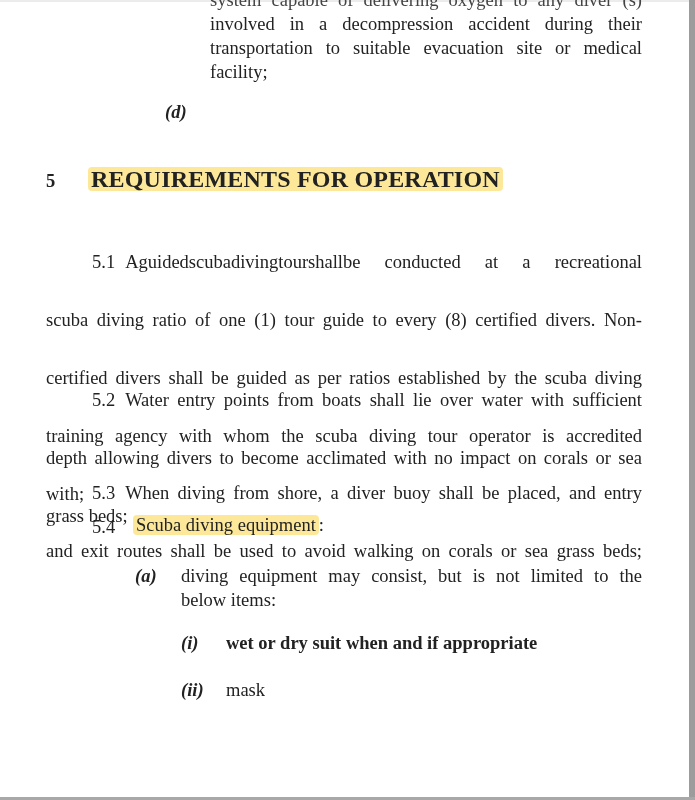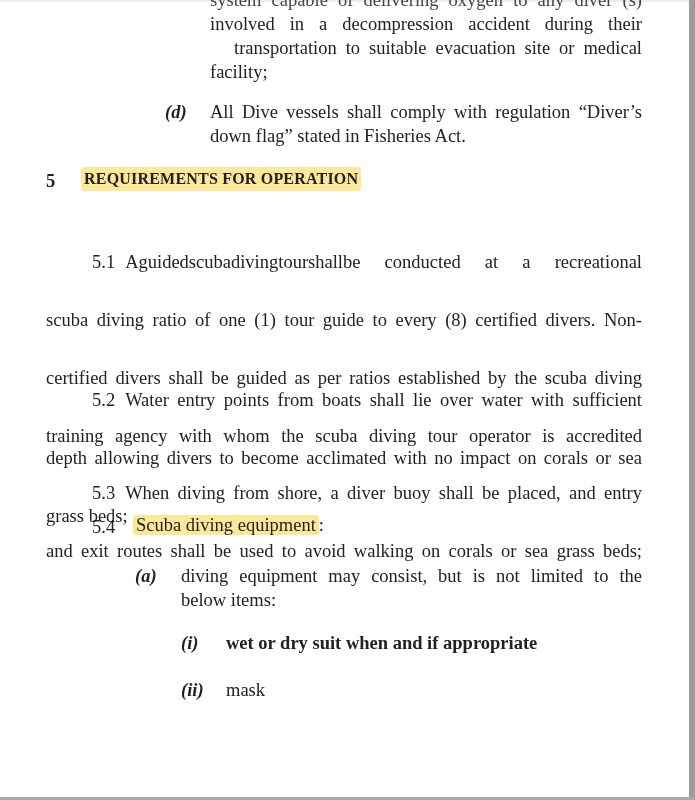--- a/index.html
+++ b/index.html
@@ -25,21 +25,21 @@
 
   
   #p0 { left: 210px; top: -12px; width: 432px; }
   #p0 .l { display: block; height: 24px; }
   .cut { color: #444; }
 
   #d-label { left: 165px; top: 100px; }
   #d-text { left: 210px; top: 100px; width: 432px; }
 
   #h5-num { left: 46px; top: 169px; font-size: 18.5px; }
-  #h5-title { left: 81px; top: 167px; font-size: 16px; letter-spacing: 0.2px; }
+  #h5-title { left: 88px; top: 167px; font-size: 24px; letter-spacing: 0.2px; }
 
   .para { position: absolute; left: 46px; width: 596px; font-size: 18.5px; line-height: 24px; }
   .para .row { display: block; text-align: justify; text-align-last: justify; height: 24px; white-space: nowrap; margin-top: 34px; }
   .para .row.last { text-align-last: left; }
   .para .first { padding-left: 46px; }
   .num { margin-right: 10px; }
 
   #p51 { top: 216px; }
   #p52 { top: 354px; }
   #p53 { top: 447px; }
@@ -60,38 +60,35 @@
 </style>
 </head>
 <body>
 
 <div class="page">
   <div class="top-edge"></div>
 
   <div id="p0" class="line just">
     <span class="l row cut" style="display:block;text-align:justify;text-align-last:justify;">system capable of delivering oxygen to any diver (s)</span>
     <span class="l" style="display:block;text-align:justify;text-align-last:justify;">involved in a decompression accident during their</span>
-    <span class="l" style="display:block;text-align:justify;text-align-last:justify;margin-left:24px;">transportation to suitable evacuation site or medical</span>
+    <span class="l" style="display:block;text-align:justify;text-align-last:justify;">transportation to suitable evacuation site or medical</span>
     <span class="l" style="display:block;text-align:left;text-align-last:left;">facility;</span>
   </div>
 
   <span id="d-label" class="line ital">(d)</span>
-  <div id="d-text" class="line" style="white-space:normal;">
-    <span style="display:block;height:24px;text-align:justify;text-align-last:justify;white-space:nowrap;">All Dive vessels shall comply with regulation “Diver’s</span>
-    <span style="display:block;height:24px;white-space:nowrap;">down flag” stated in Fisheries Act.</span>
-  </div>
 
   <span id="h5-num" class="line bold">5</span>
   <span id="h5-title" class="line bold hl">REQUIREMENTS FOR OPERATION</span>
 
   <div id="p51" class="para">
     <span class="row first"><span class="num">5.1</span><span>Aguidedscubadivingtourshallbe conducted at a recreational</span></span>
     <span class="row">scuba diving ratio of one (1) tour guide to every (8) certified divers.  Non-</span>
     <span class="row">certified divers shall be guided as per ratios established by the scuba diving</span>
     <span class="row">training agency with whom the scuba diving tour operator is accredited</span>
+    <span class="row last">with;</span>
   </div>
 
   <div id="p52" class="para">
     <span class="row first"><span class="num">5.2</span><span>Water entry points from boats shall lie over water with sufficient</span></span>
     <span class="row">depth allowing divers to become acclimated with no impact on corals or sea</span>
     <span class="row last">grass beds;</span>
   </div>
 
   <div id="p53" class="para">
     <span class="row first"><span class="num">5.3</span><span>When diving from shore, a diver buoy shall be placed,  and entry</span></span>

